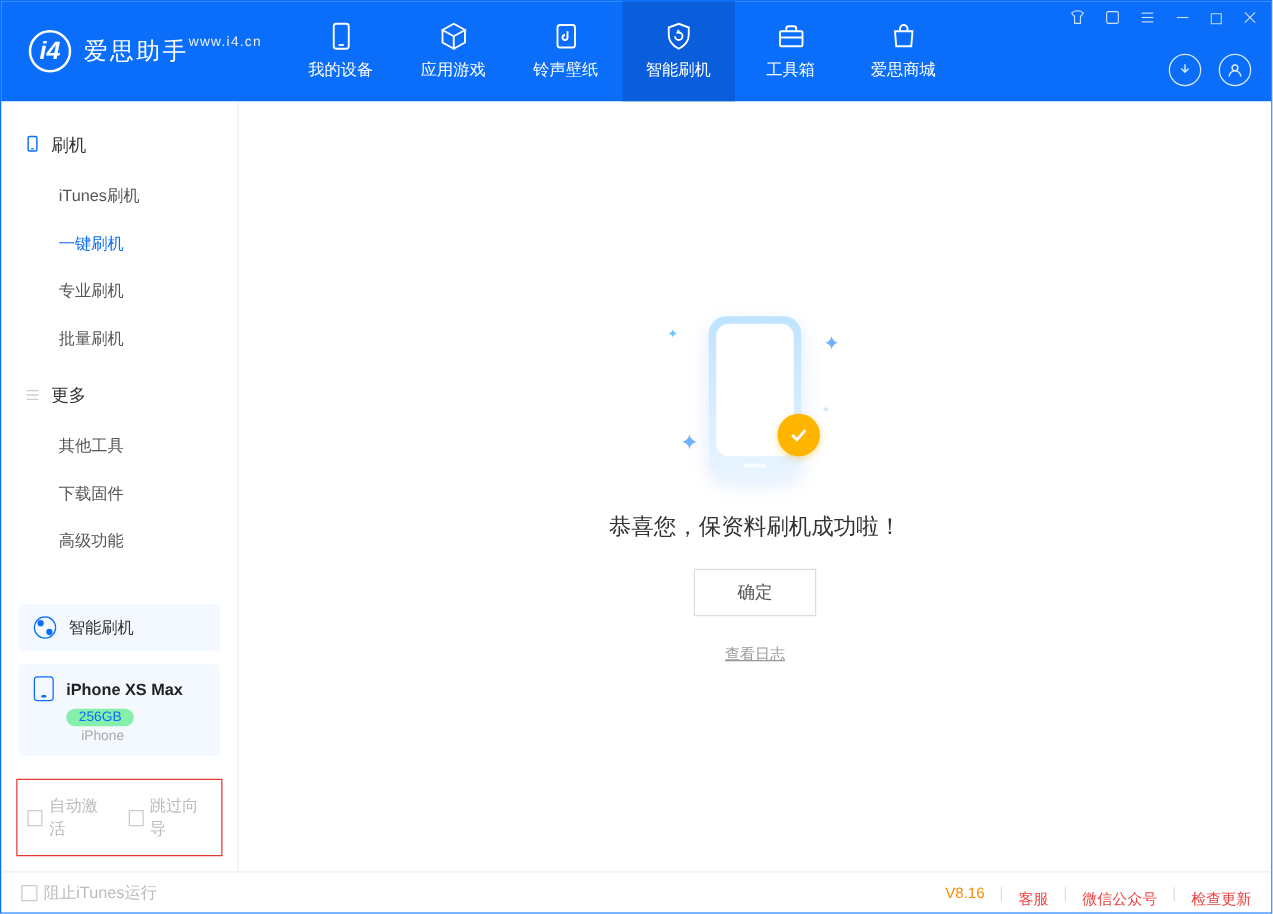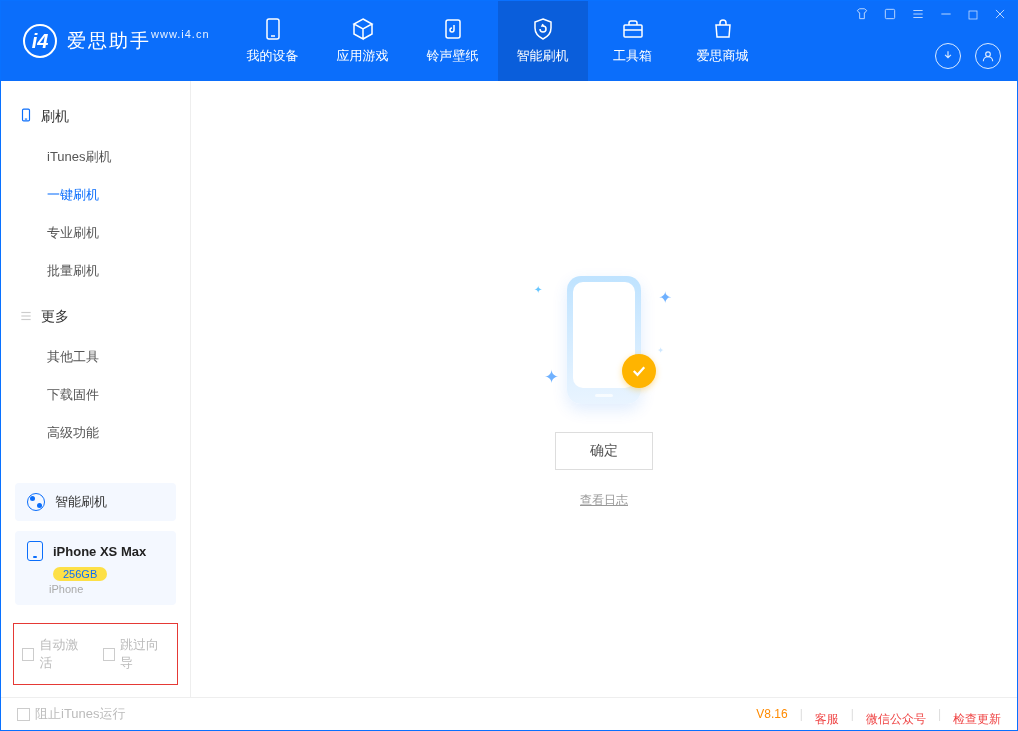--- a/index.html
+++ b/index.html
@@ -39,22 +39,22 @@
 .device-cards { padding: 0 14px 10px; display: flex; flex-direction: column; gap: 10px; }
 .card { background: #f4f8ff; border-radius: 4px; padding: 10px 12px; }
 .card-row { display: flex; align-items: center; gap: 10px; color: #333; font-size: 13px; }
 .mode-icon { width: 18px; height: 18px; border: 1.5px solid #0b6efb; border-radius: 50%; position: relative; }
 .mode-icon::before, .mode-icon::after { content: ""; position: absolute; width: 5px; height: 5px; background: #0b6efb; border-radius: 50%; }
 .mode-icon::before { top: 2px; left: 2px; }
 .mode-icon::after { bottom: 2px; right: 2px; }
 .phone-icon { width: 16px; height: 20px; border: 1.5px solid #0b6efb; border-radius: 3px; position: relative; }
 .phone-icon::after { content: ""; position: absolute; width: 4px; height: 2px; background: #0b6efb; bottom: 2px; left: 50%; transform: translateX(-50%); border-radius: 1px; }
 .device-name { font-weight: bold; color: #222; }
-.pill { display: inline-block; background: #fde047; color: #0b6efb; border-radius: 10px; padding: 1px 10px; font-size: 11px; margin: 6px 0 2px 26px; }
-.device-type { color: #aaa; font-size: 11px; margin-left: 22px; }
+.pill { display: inline-block; background: #86efac; color: #0b6efb; border-radius: 10px; padding: 1px 10px; font-size: 11px; margin: 6px 0 2px 26px; }
+.device-type { color: #aaa; font-size: 11px; margin-left: 38px; }
 
 .bottom-opts { border: 1.5px solid #e53935; margin: 8px 12px 12px; padding: 12px 8px; display: flex; gap: 14px; align-items: center; }
 .chk { display: flex; align-items: center; gap: 5px; color: #bbb; font-size: 13px; cursor: pointer; }
 .chk .box { width: 13px; height: 13px; border: 1px solid #ccc; }
 
 
 .main { flex: 1; display: flex; flex-direction: column; align-items: center; justify-content: center; gap: 22px; }
 .illus { position: relative; width: 160px; height: 140px; display: flex; align-items: center; justify-content: center; }
 .phone-illus { width: 74px; height: 128px; border-radius: 14px; background: linear-gradient(180deg, #bfe3ff, #e9f4ff); position: relative; box-shadow: 0 6px 16px rgba(10,110,250,0.12); }
 .phone-illus::before { content: ""; position: absolute; top: 6px; left: 6px; right: 6px; bottom: 16px; border-radius: 10px; background: #fff; }
@@ -254,20 +254,21 @@
         <span class="sparkle sp2">✦</span>
         <span class="sparkle sp3">✦</span>
         <span class="sparkle sp4">✦</span>
         <div class="phone-illus"></div>
         <div class="check-badge">
           <svg viewBox="0 0 24 24">
               <path d="M5 12 l5 5 L19 7"></path>
             </svg>
         </div>
       </div>
+      <div class="success-msg">恭喜您，保资料刷机成功啦！</div>
       <button class="ok-btn">确定</button>
       <a class="log-link">查看日志</a>
     </div>
   </div>
 
   <div class="footer">
     <label class="chk">
       <span class="box"></span>
       <span>阻止iTunes运行</span>
     </label>

